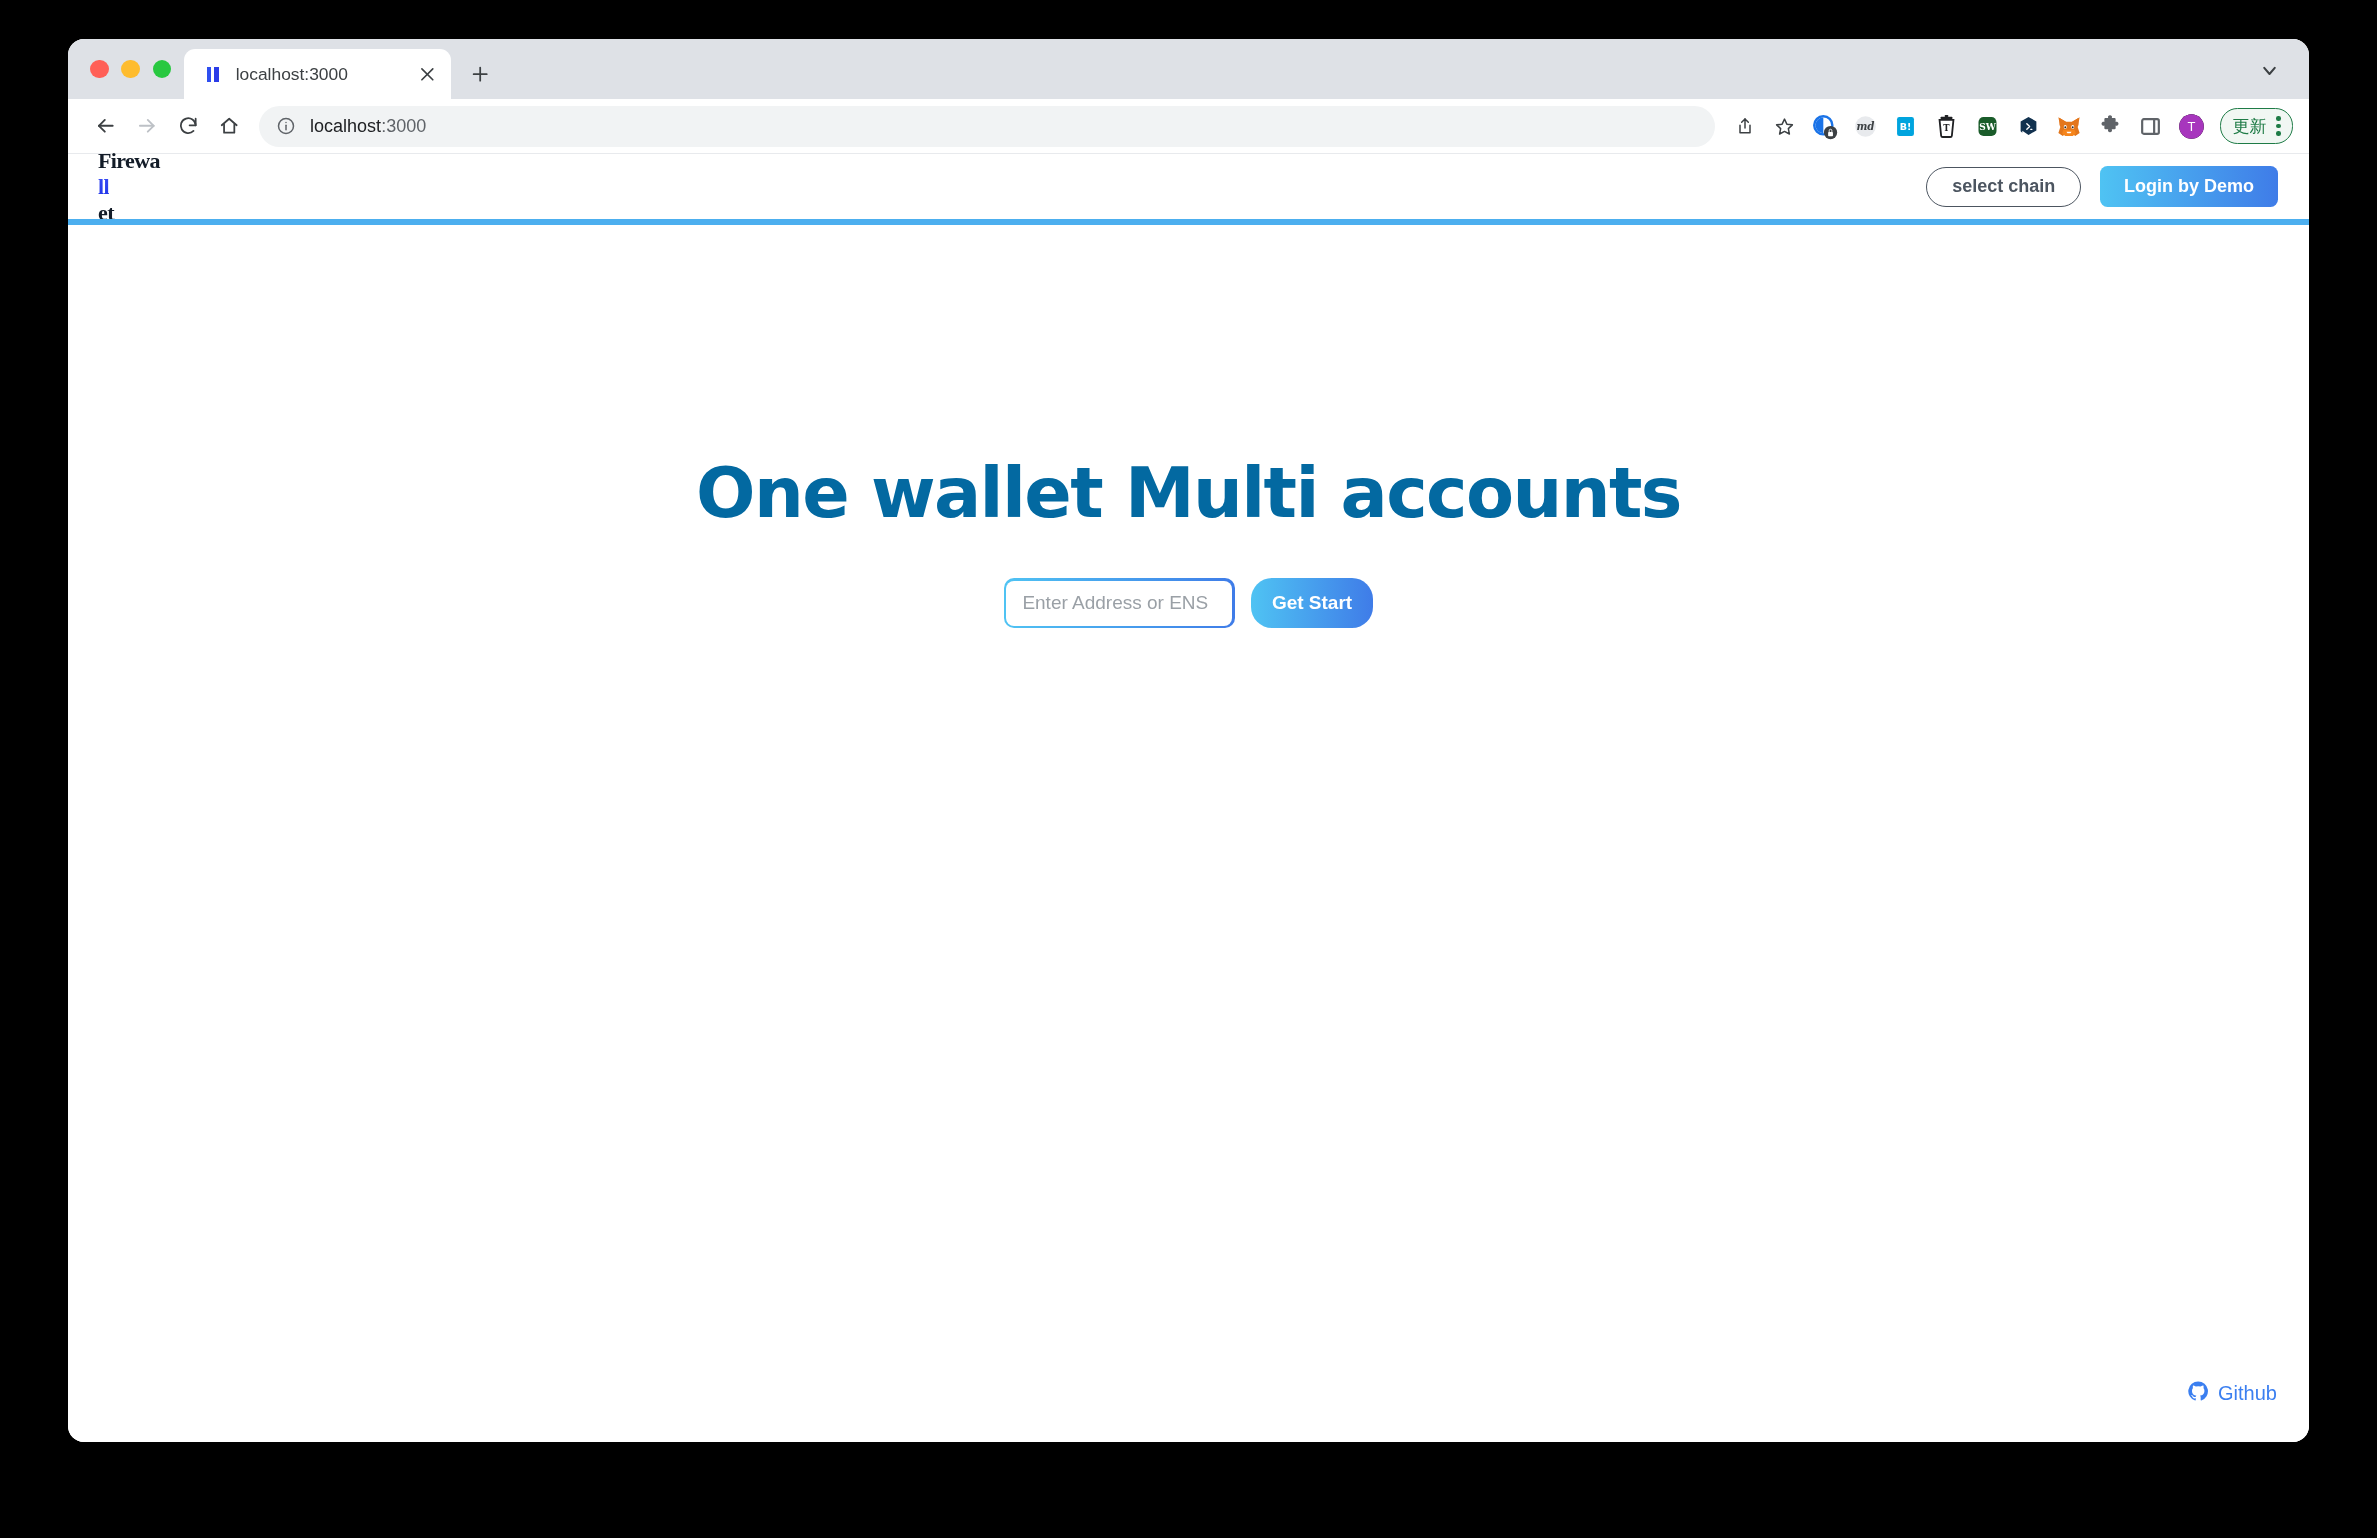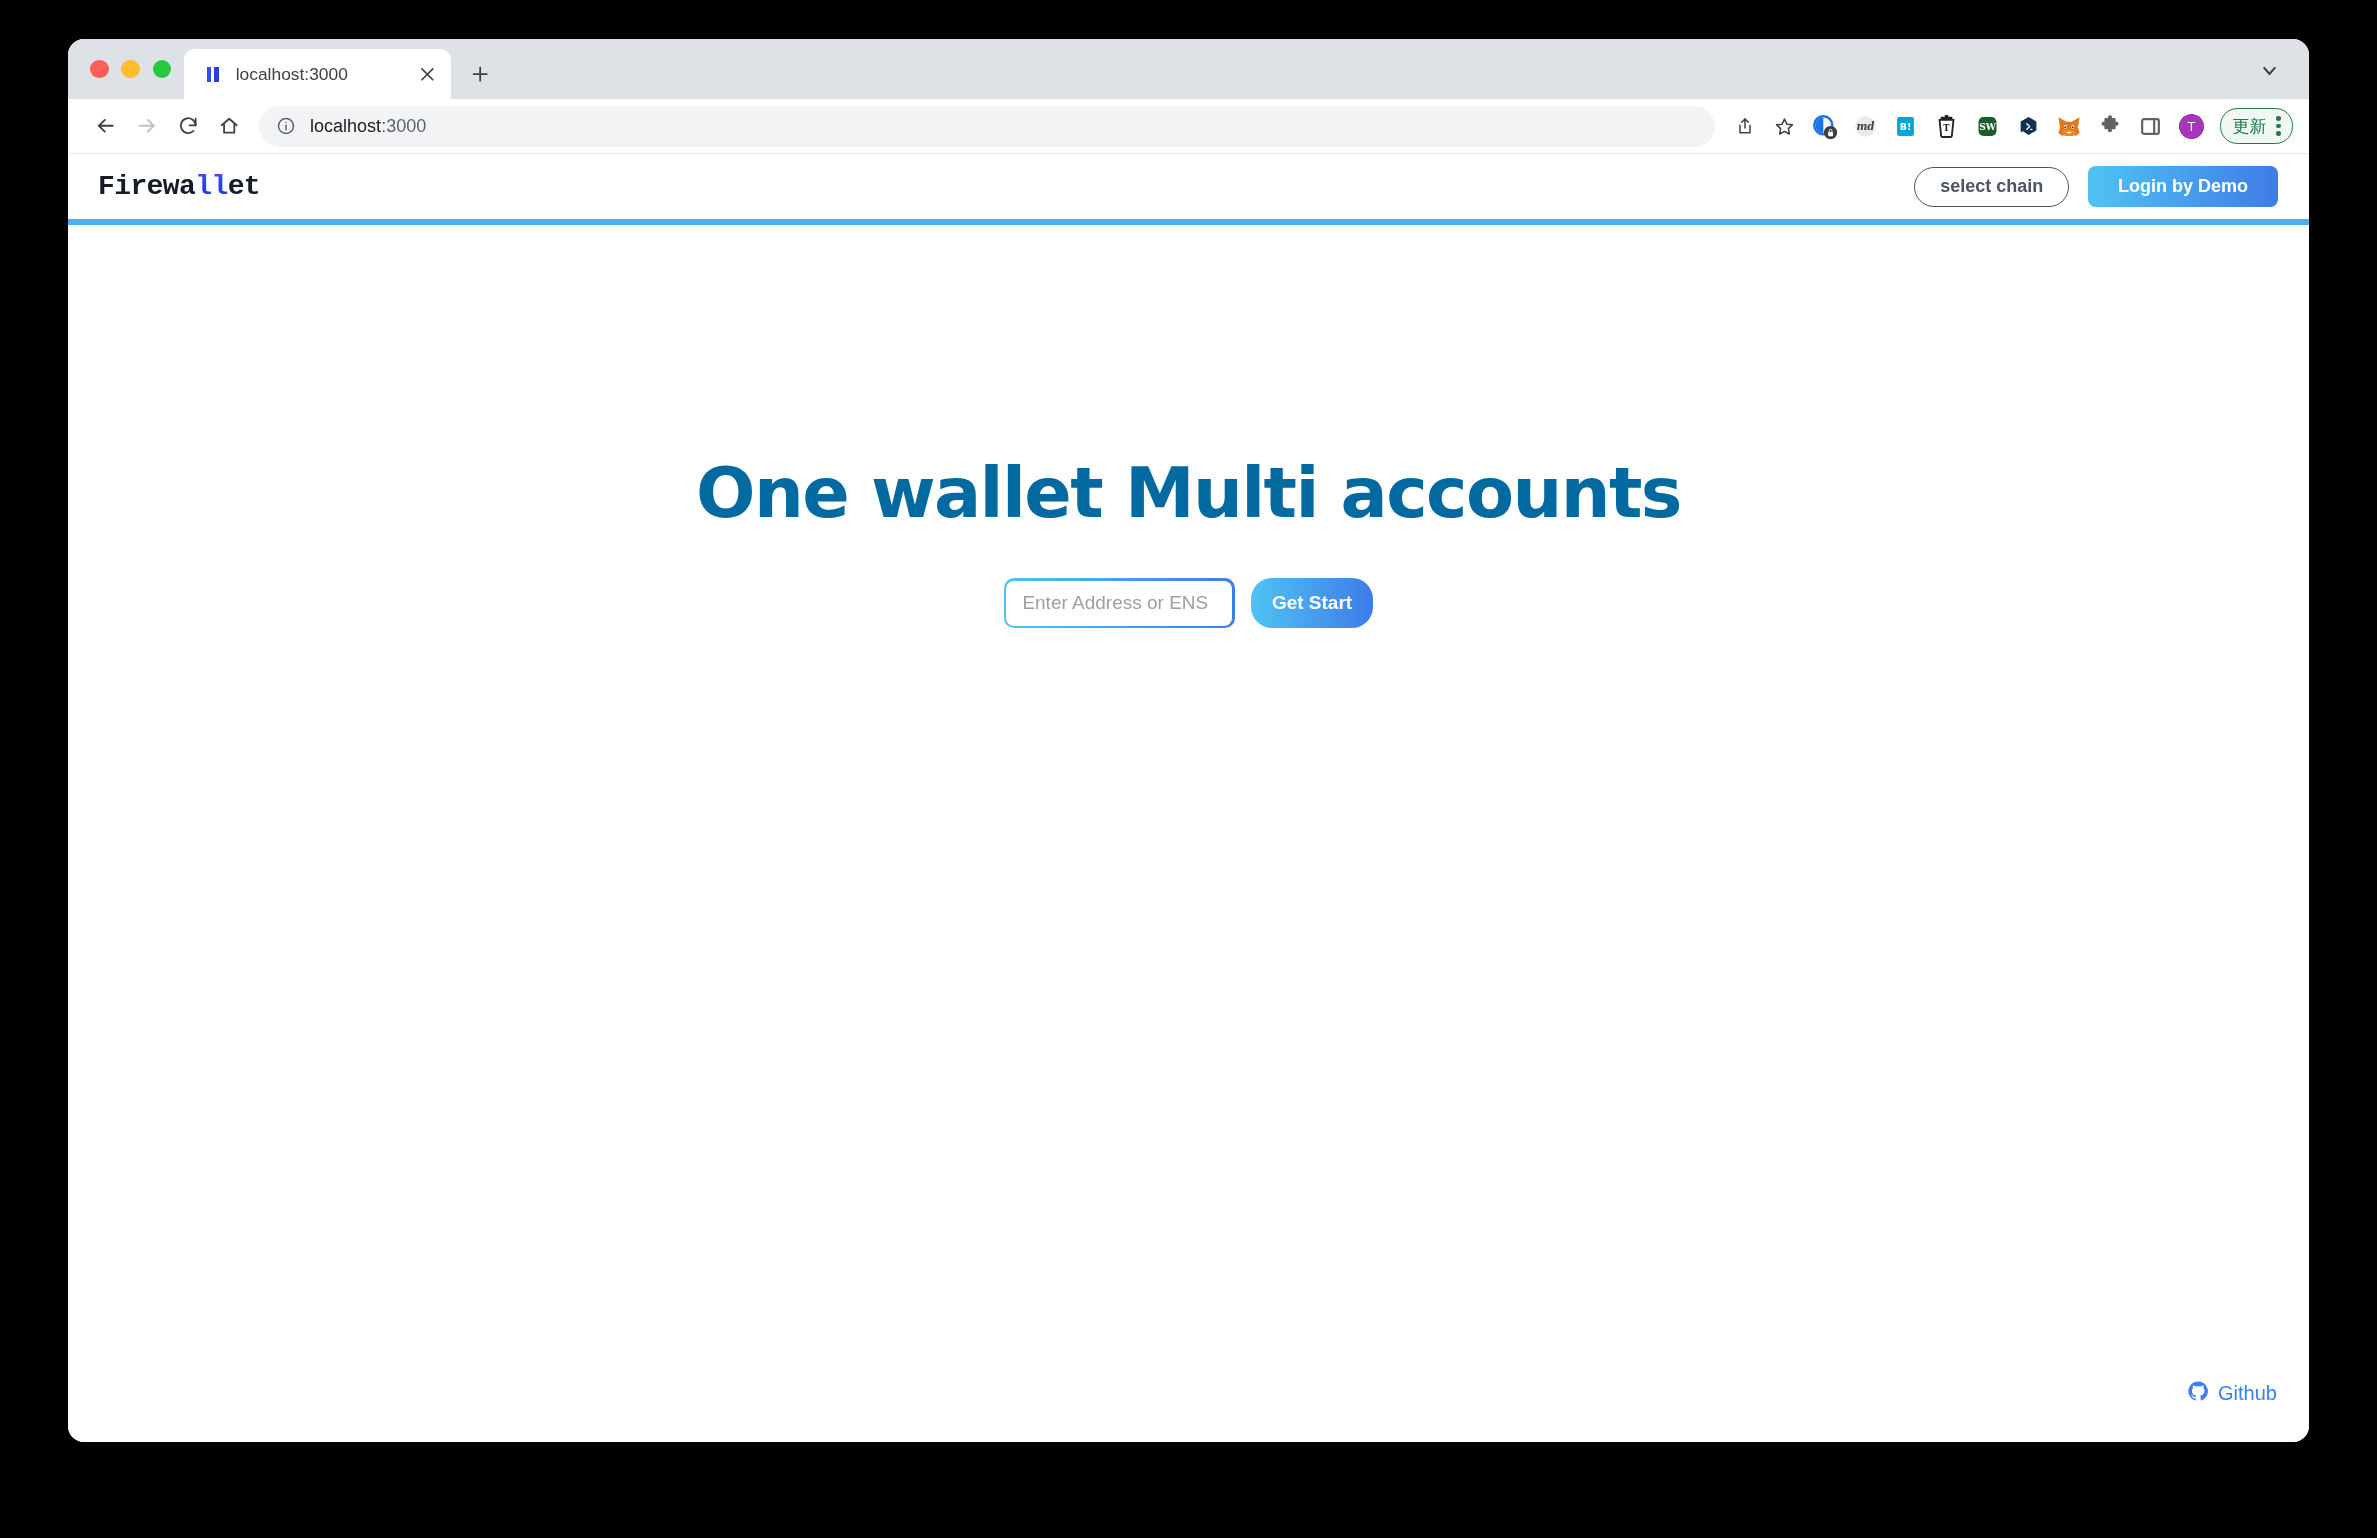--- a/index.html
+++ b/index.html
@@ -228,27 +228,28 @@
   .app-header {
     height: 65px;
     display: flex;
     align-items: center;
     justify-content: space-between;
     padding: 0 31px 0 30px;
     box-sizing: border-box;
     flex: 0 0 auto;
   }
   .logo {
-    font-size: 28px;
+    font-size: 22px;
     font-weight: 900;
     letter-spacing: -0.6px;
     color: #131c28;
     display: flex;
     align-items: baseline;
-    font-family: Liberation Mono, monospace;
+    font-family: Liberation Serif, serif;
+    flex-direction: column;
   }
   .logo .ll {
     background: linear-gradient(180deg, #3b4df5 0%, #1d33e8 100%);
     -webkit-background-clip: text;
     background-clip: text;
     color: transparent;
   }
   .header-actions {
     display: flex;
     align-items: center;
@@ -263,21 +264,21 @@
     color: #4c5560;
     font-size: 18px;
     font-weight: 700;
     display: flex;
     align-items: center;
     justify-content: center;
     box-sizing: border-box;
   }
   .btn-login-demo {
     height: 41px;
-    padding: 0 30px;
+    padding: 0 24px;
     border-radius: 7.5px;
     background: linear-gradient(90deg, #4fc3f3 0%, #3f7ce8 100%);
     color: #ffffff;
     font-size: 18px;
     font-weight: 700;
     display: flex;
     align-items: center;
     justify-content: center;
     box-sizing: border-box;
   }

